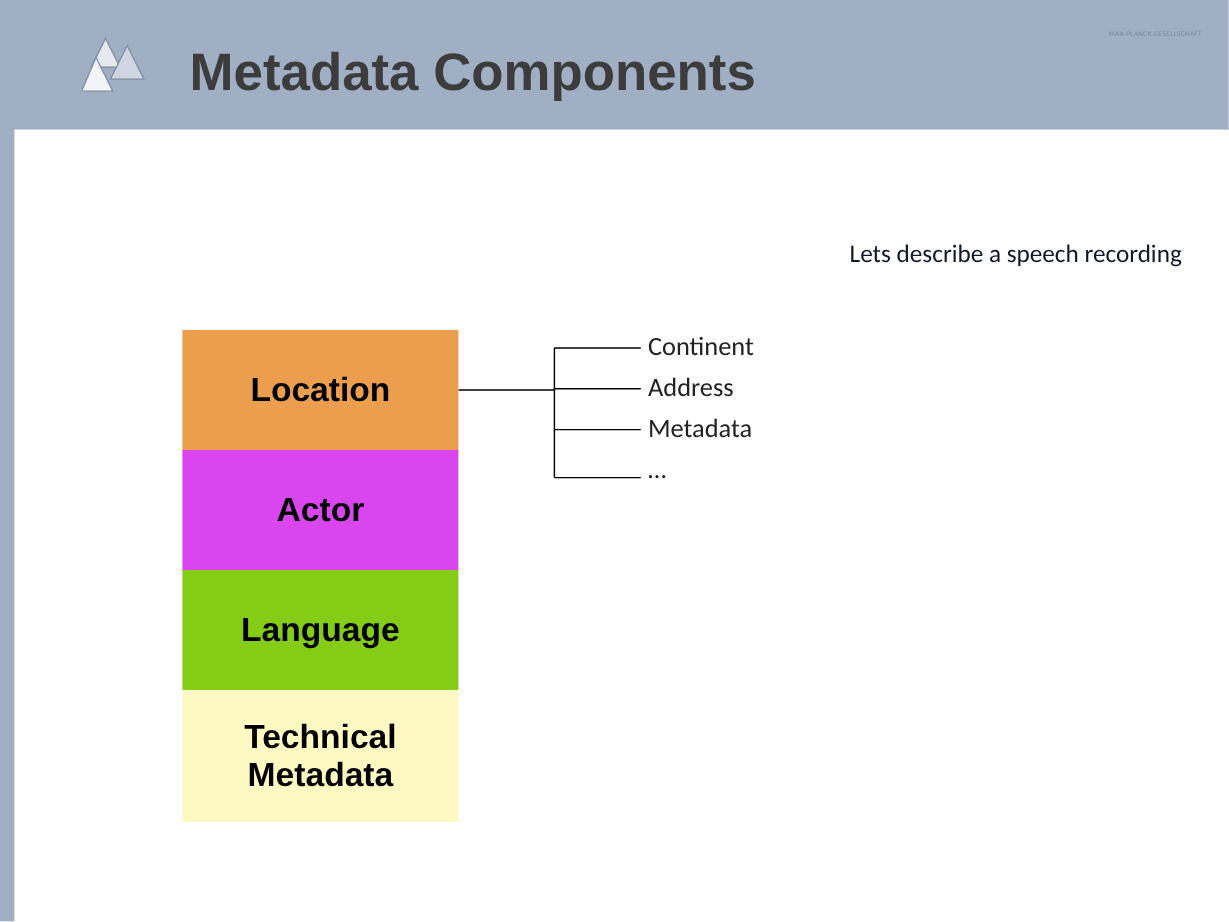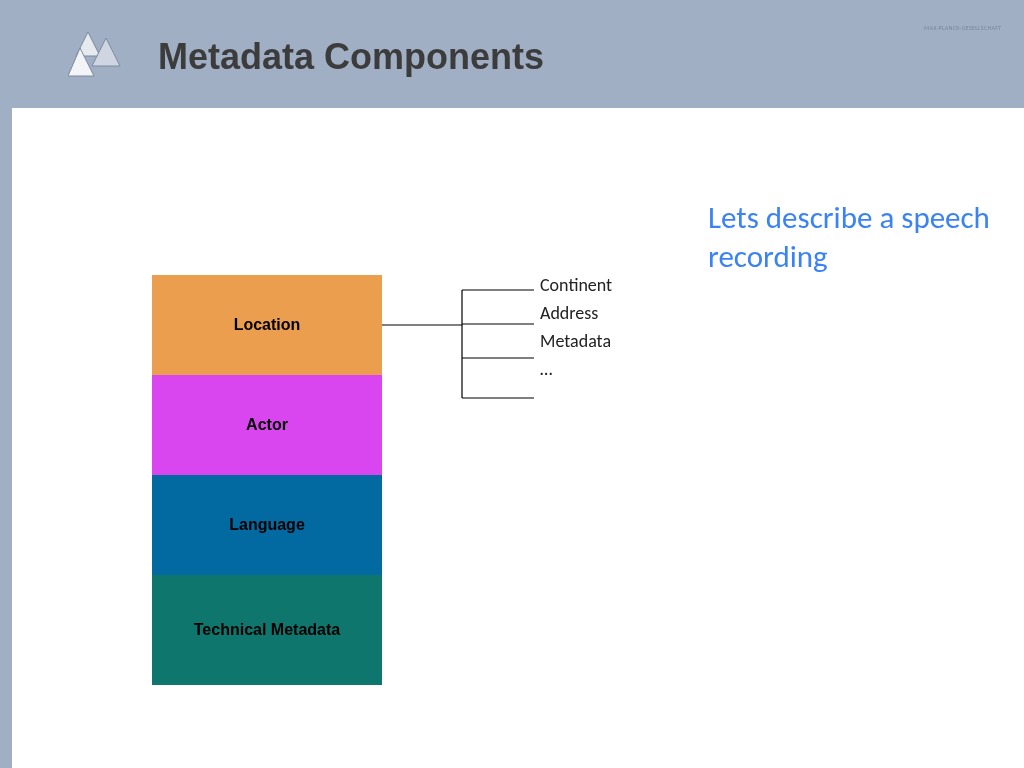--- a/index.html
+++ b/index.html
@@ -26,21 +26,21 @@
     align-items: center;
   }
   .logo {
     position: absolute;
     left: 68px; top: 28px;
     width: 58px; height: 50px;
   }
   .title {
     position: absolute;
     left: 158px; top: 36px;
-    font-size: 36px;
+    font-size: 44px;
     font-weight: bold;
     color: #3c3c3c;
     font-family: Verdana, Arial, sans-serif;
   }
   .seal {
     position: absolute;
     right: 34px; top: 22px;
     width: 66px; height: 80px;
     display: flex;
     flex-direction: row;
@@ -59,54 +59,54 @@
     position: absolute;
     left: 152px;
     top: 275px;
     width: 230px;
   }
   .block {
     height: 100px;
     display: flex;
     align-items: center;
     justify-content: center;
-    font-size: 16px;
+    font-size: 28px;
     font-weight: bold;
     font-family: Arial, sans-serif;
     color: #000;
     text-align: center;
     line-height: 1.15;
   }
   .b0 { background: #eb9f4e; }
   .b1 { background: #d946ef; }
-  .b2 { background: #0369a1; }
-  .b3 { background: #0f766e; height: 110px; }
+  .b2 { background: #84cc16; }
+  .b3 { background: #fef9c3; height: 110px; }
 
   .branch-svg {
     position: absolute;
     left: 382px;
     top: 278px;
     width: 160px;
     height: 130px;
   }
   .branch-labels {
     position: absolute;
     left: 540px;
     top: 272px;
-    font-size: 18px;
+    font-size: 22px;
     color: #222;
     line-height: 1.55;
   }
   .desc {
     position: absolute;
     left: 708px;
     top: 198px;
     width: 290px;
-    font-size: 31px;
-    color: #3b82f6;
+    font-size: 21px;
+    color: #0f172a;
     line-height: 1.25;
   }
 </style>
 </head>
 <body>
 
 <div class="leftbar"></div>
 
 <div class="header">
   <div class="logo">

